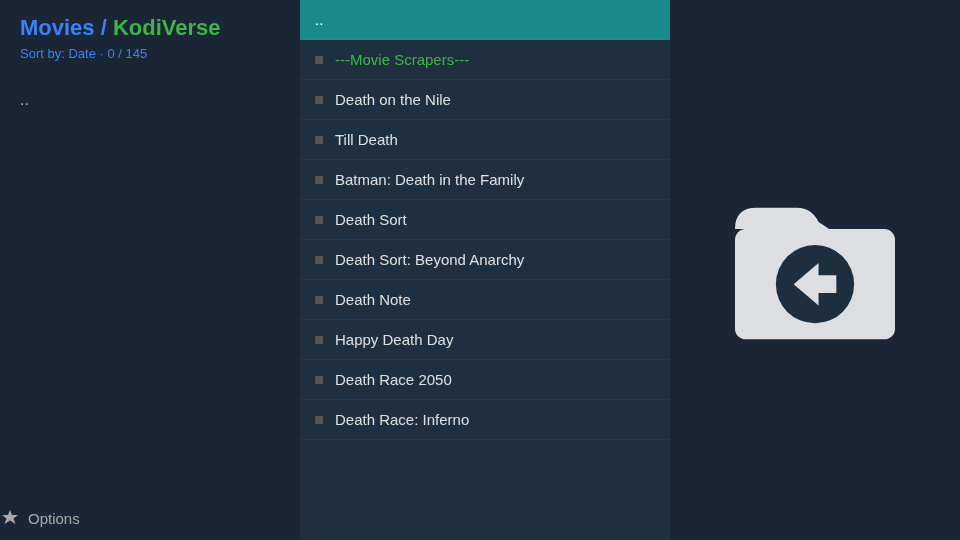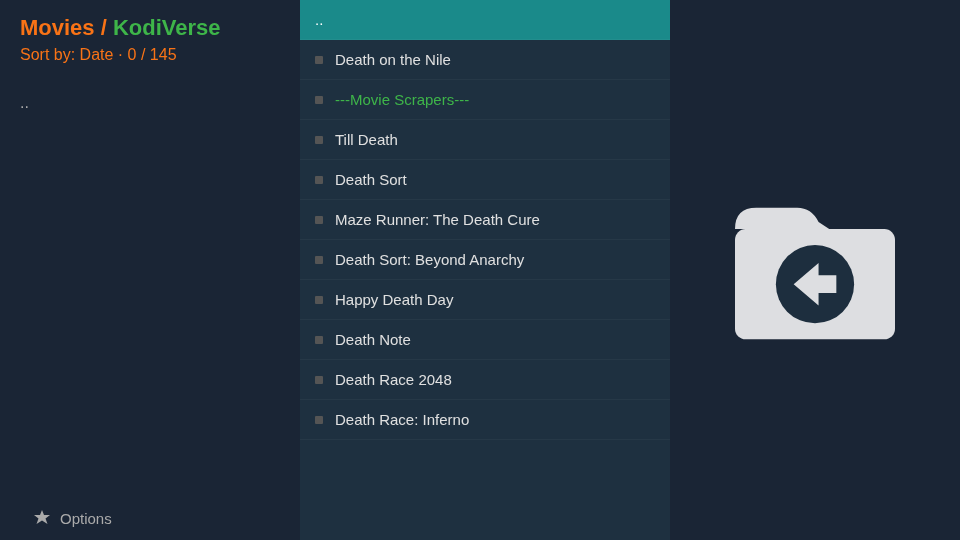--- a/index.html
+++ b/index.html
@@ -27,26 +27,26 @@
     }
 
     .app-title {
       font-size: 22px;
       font-weight: bold;
       color: #ffffff;
       margin-bottom: 5px;
     }
 
     .app-title span {
-      color: #f97316;
+      color: #3b82f6;
     }
 
     .sort-info {
-      font-size: 16px;
-      color: #f97316;
+      font-size: 13px;
+      color: #3b82f6;
       margin-bottom: 20px;
     }
 
     .back-dots {
       font-size: 16px;
       color: #aaaaaa;
       margin-top: 10px;
     }
 
     
@@ -143,21 +143,21 @@
 
     
     .bottom-bar {
       position: absolute;
       bottom: 0;
       left: 0;
       width: 300px;
       height: 44px;
       display: flex;
       align-items: center;
-      padding: 0 32px;
+      padding: 0 0;
       gap: 8px;
     }
 
     .options-icon {
       width: 20px;
       height: 20px;
       color: #aaaaaa;
     }
 
     .options-label {
@@ -175,55 +175,55 @@
   <div class="sort-info">Sort by: Date  ·  0 / 145</div>
   <div class="back-dots">..</div>
 </div>
 
 <div class="clock">2:20 PM</div>
 
 <div class="list-panel">
 <div class="list-item selected" style="padding-left: 15px;">
       <span class="item-label">..</span>
     </div>
+    <div class="list-item scrapers">
+      <span class="bullet"></span>
+      <span class="item-label" style="color: rgb(62, 181, 73);">---Movie Scrapers---</span>
+    </div>
     <div class="list-item">
       <span class="bullet"></span>
       <span class="item-label">Death on the Nile</span>
     </div>
-    <div class="list-item scrapers">
-      <span class="bullet"></span>
-      <span class="item-label" style="color: rgb(62, 181, 73);">---Movie Scrapers---</span>
-    </div>
     <div class="list-item">
       <span class="bullet"></span>
       <span class="item-label">Till Death</span>
     </div>
     <div class="list-item">
       <span class="bullet"></span>
+      <span class="item-label">Batman: Death in the Family</span>
+    </div>
+    <div class="list-item">
+      <span class="bullet"></span>
       <span class="item-label">Death Sort</span>
     </div>
     <div class="list-item">
       <span class="bullet"></span>
-      <span class="item-label">Maze Runner: The Death Cure</span>
-    </div>
-    <div class="list-item">
-      <span class="bullet"></span>
       <span class="item-label">Death Sort: Beyond Anarchy</span>
     </div>
     <div class="list-item">
       <span class="bullet"></span>
+      <span class="item-label">Death Note</span>
+    </div>
+    <div class="list-item">
+      <span class="bullet"></span>
       <span class="item-label">Happy Death Day</span>
     </div>
     <div class="list-item">
       <span class="bullet"></span>
-      <span class="item-label">Death Note</span>
-    </div>
-    <div class="list-item">
-      <span class="bullet"></span>
-      <span class="item-label">Death Race 2048</span>
+      <span class="item-label">Death Race 2050</span>
     </div>
     <div class="list-item">
       <span class="bullet"></span>
       <span class="item-label">Death Race: Inferno</span>
     </div>
   </div>
 
 <div class="right-panel">
   <div class="folder-icon">
     <svg viewBox="0 0 100 90" xmlns="http://www.w3.org/2000/svg">

